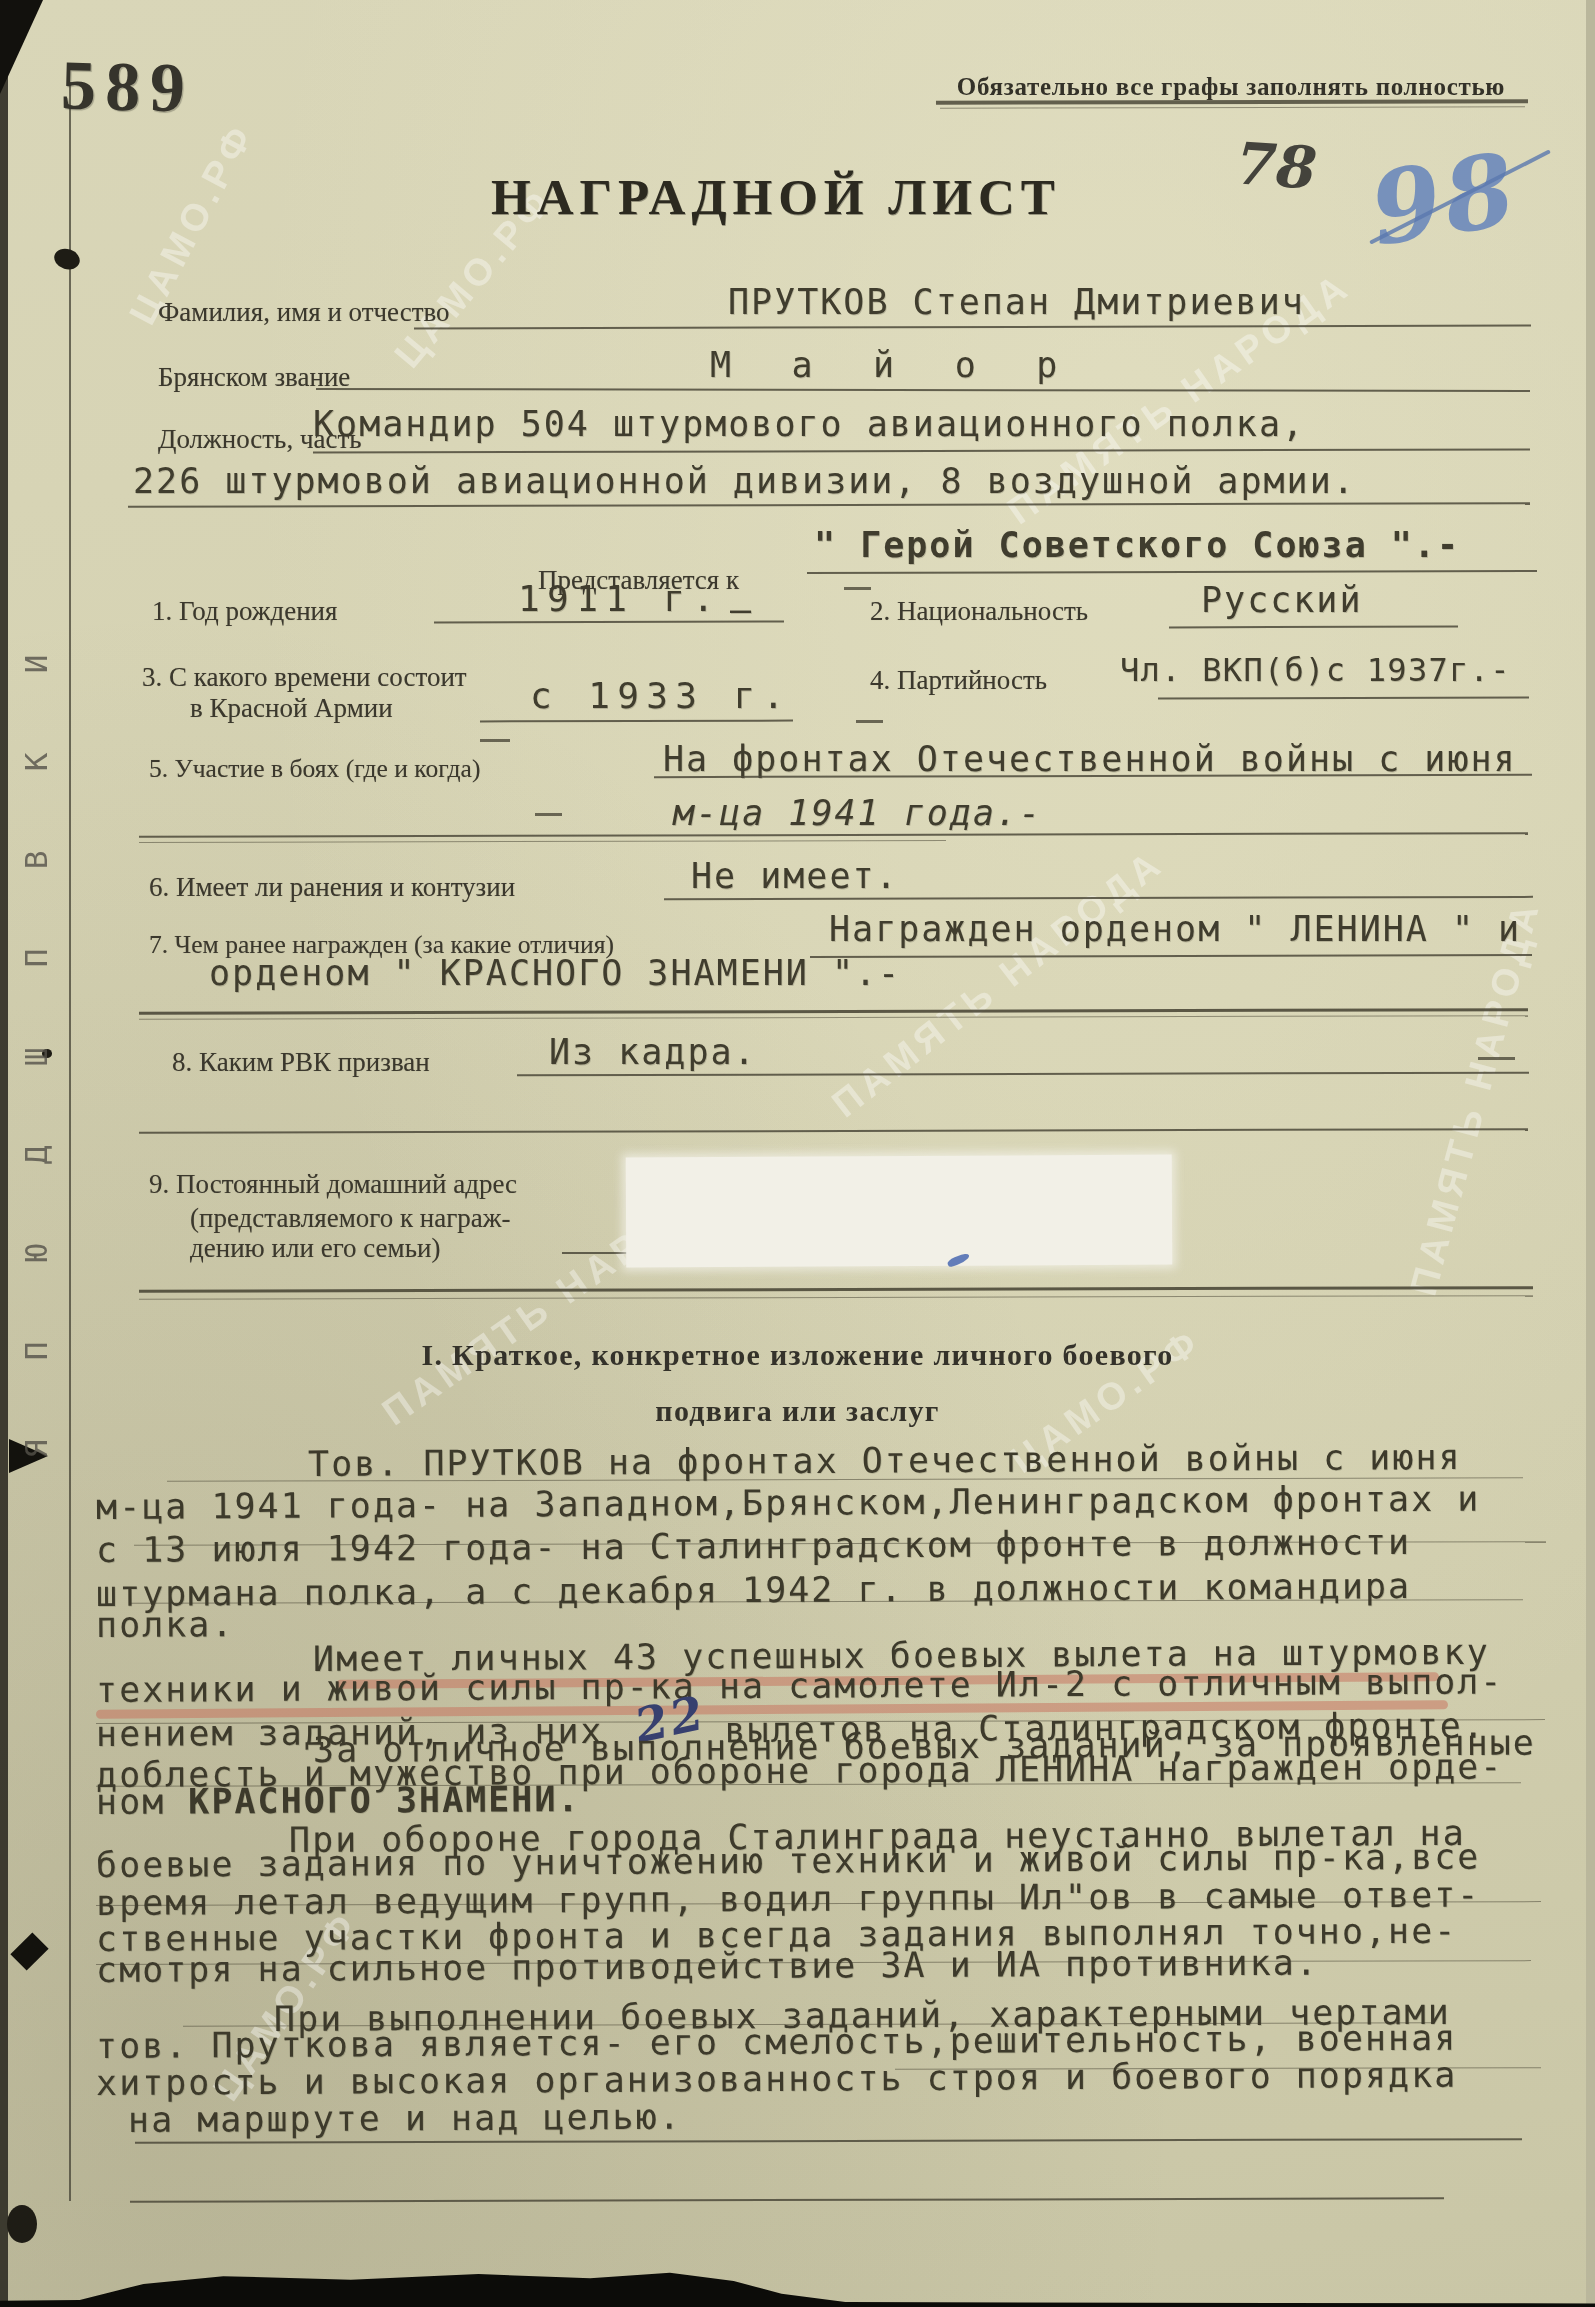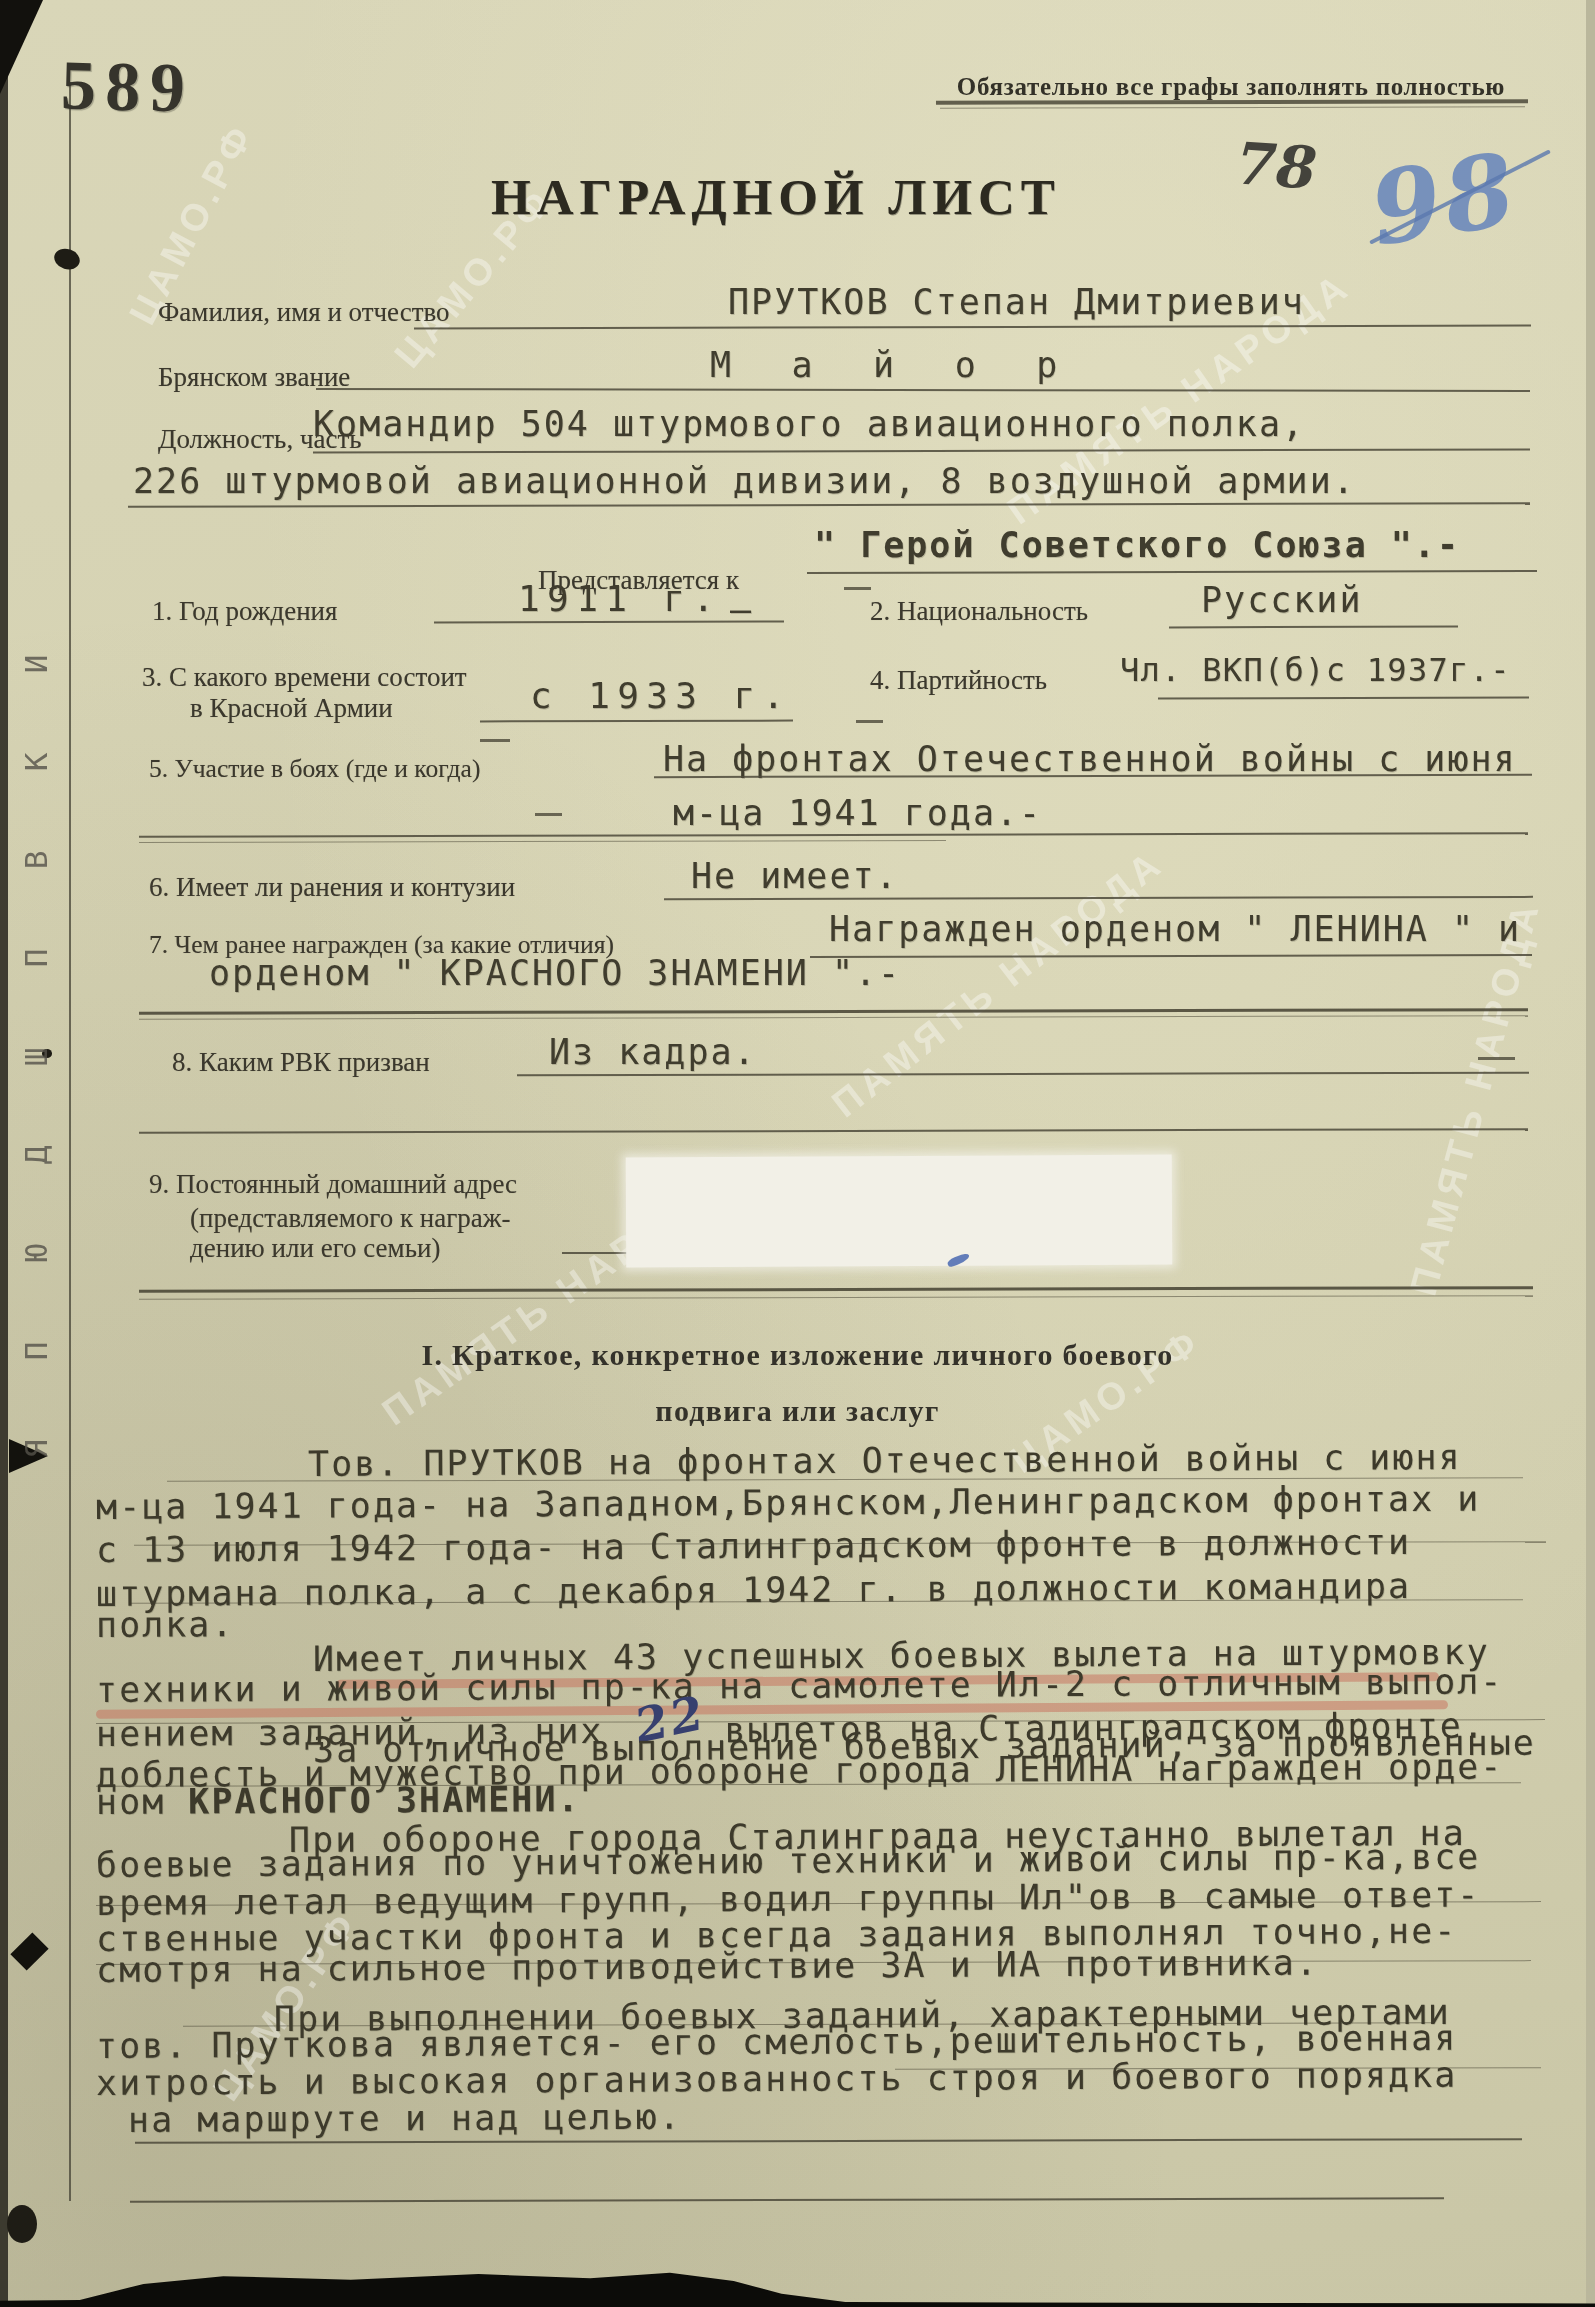--- a/index.html
+++ b/index.html
@@ -132,21 +132,21 @@
   <div class="rule" style="left:480px;top:720px;width:313px;"></div>
   <div class="dash" style="left:480px;top:739px;width:30px;"></div>
   <div class="lbl" style="left:870px;top:665px;">4. Партийность</div>
   <div class="typed party" style="left:1120px;top:654px;">Чл. ВКП(б)с 1937г.-</div>
   <div class="rule" style="left:1158px;top:697px;width:371px;"></div>
   <div class="dash" style="left:856px;top:720px;width:27px;"></div>
 
   <div class="lbl" style="left:149px;top:754px;font-size:25.6px;">5. Участие в боях (где и когда)</div>
   <div class="typed" style="left:663px;top:741px;">На фронтах Отечественной войны с июня</div>
   <div class="rule" style="left:654px;top:775px;width:878px;"></div>
-  <div class="typed" style="left:673px;top:795px;">м-ца 1941 года.-</div>
+  <div class="typed" style="left:673px;top:795px;font-style:italic;">м-ца 1941 года.-</div>
   <div class="dash" style="left:535px;top:813px;width:27px;"></div>
   <div class="rule" style="left:139px;top:834px;width:1389px;"></div>
   <div class="rule thin" style="left:139px;top:841px;width:807px;"></div>
 
   <div class="lbl" style="left:149px;top:872px;">6. Имеет ли ранения и контузии</div>
   <div class="typed" style="left:691px;top:858px;">Не имеет.</div>
   <div class="rule" style="left:664px;top:897px;width:869px;"></div>
 
   <div class="lbl" style="left:149px;top:930px;font-size:25.6px;">7. Чем ранее награжден (за какие отличия)</div>
   <div class="typed" style="left:829px;top:911px;">Награжден орденом " ЛЕНИНА " и</div>

